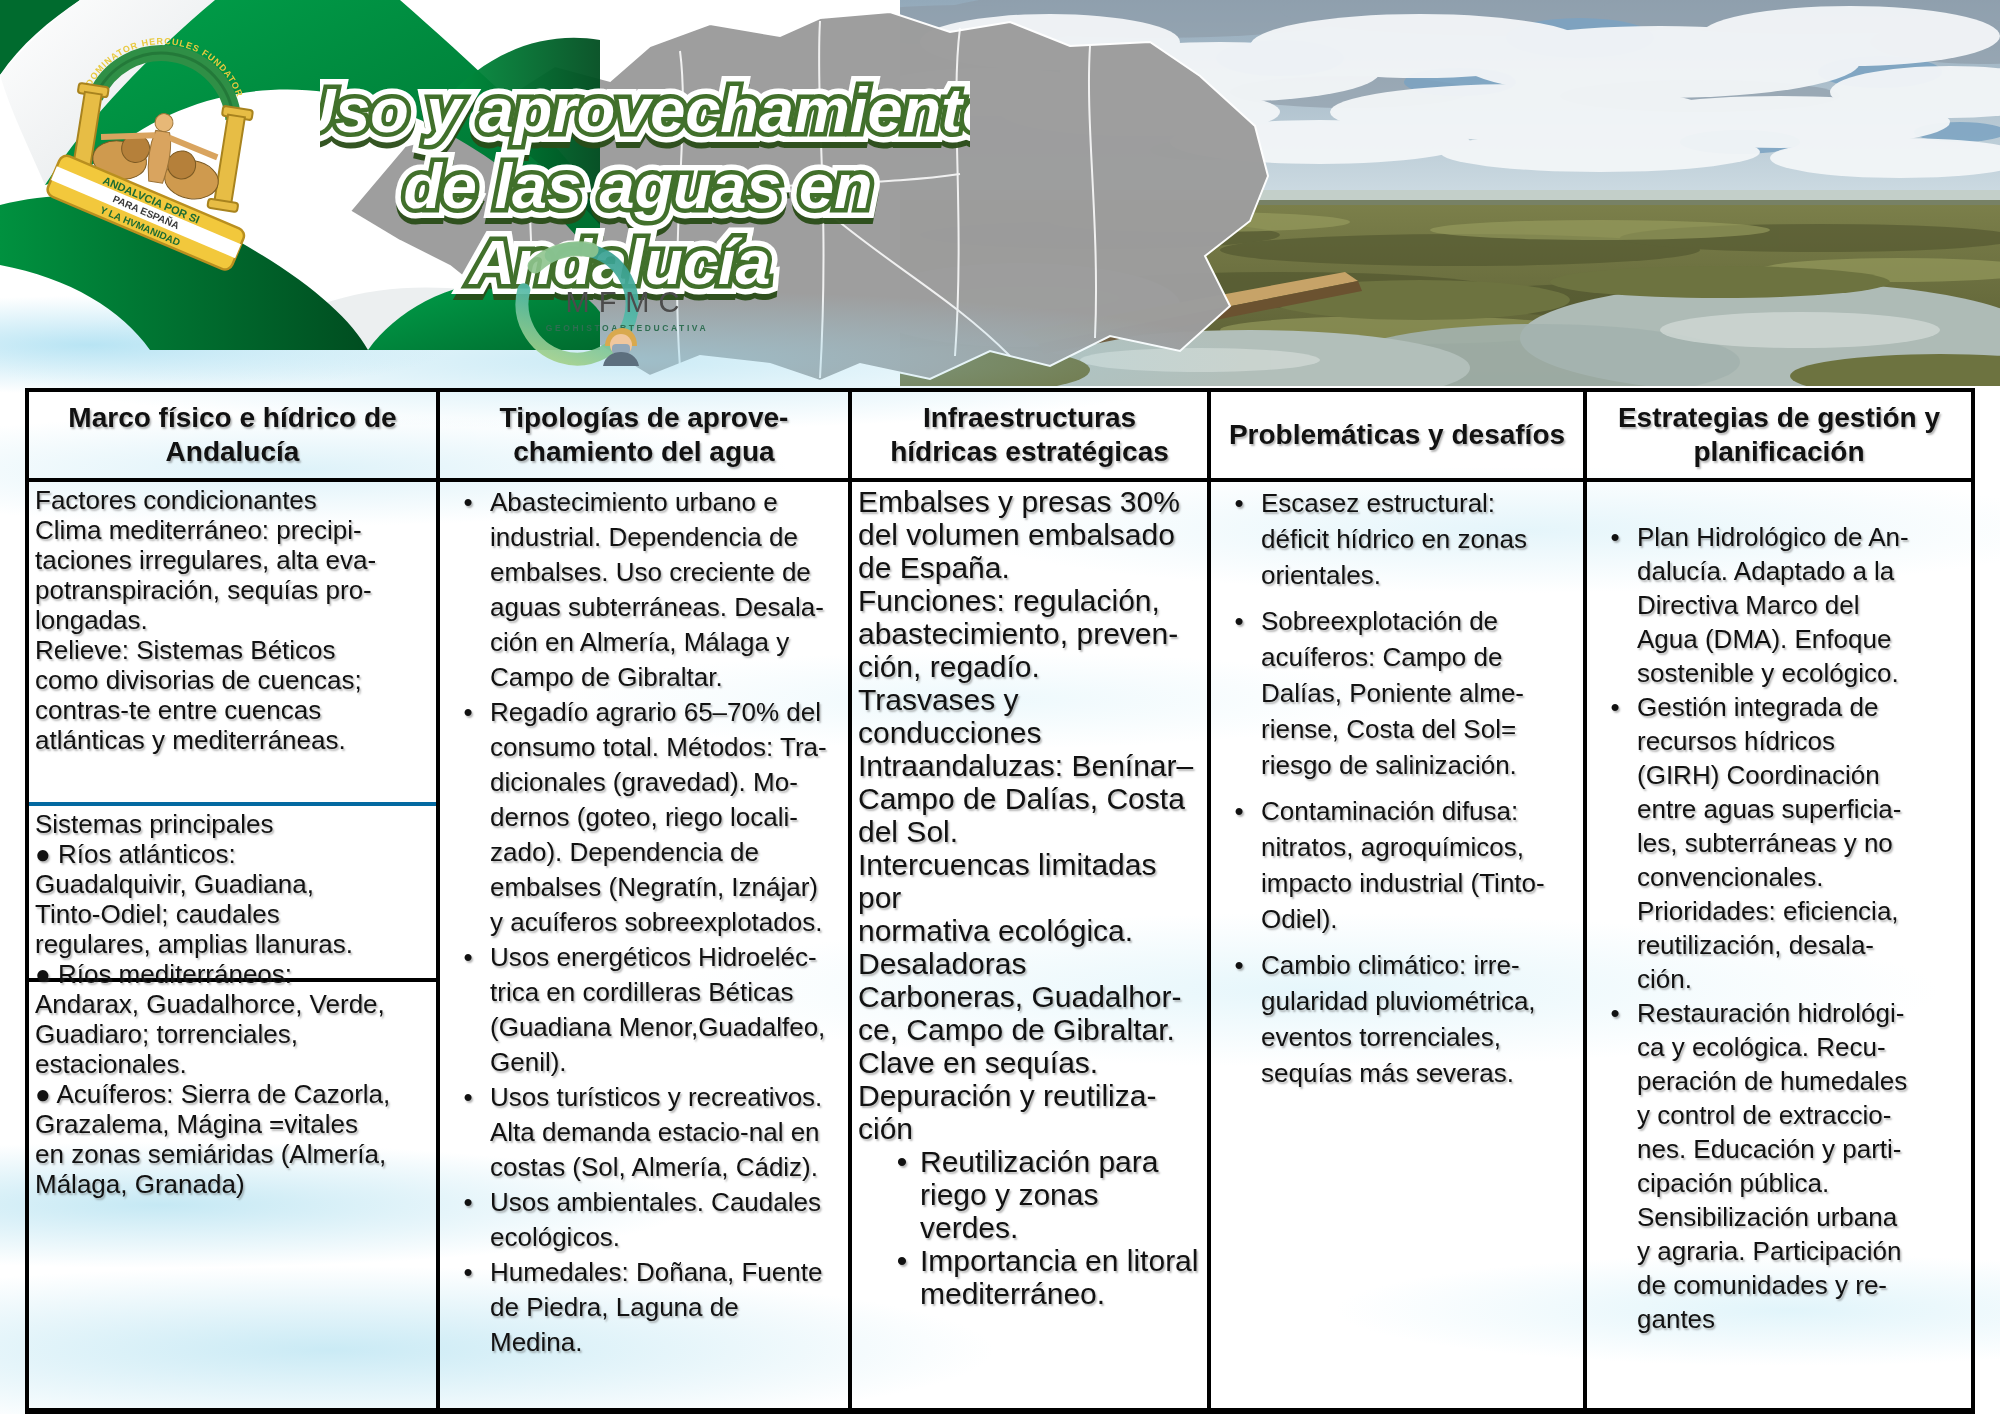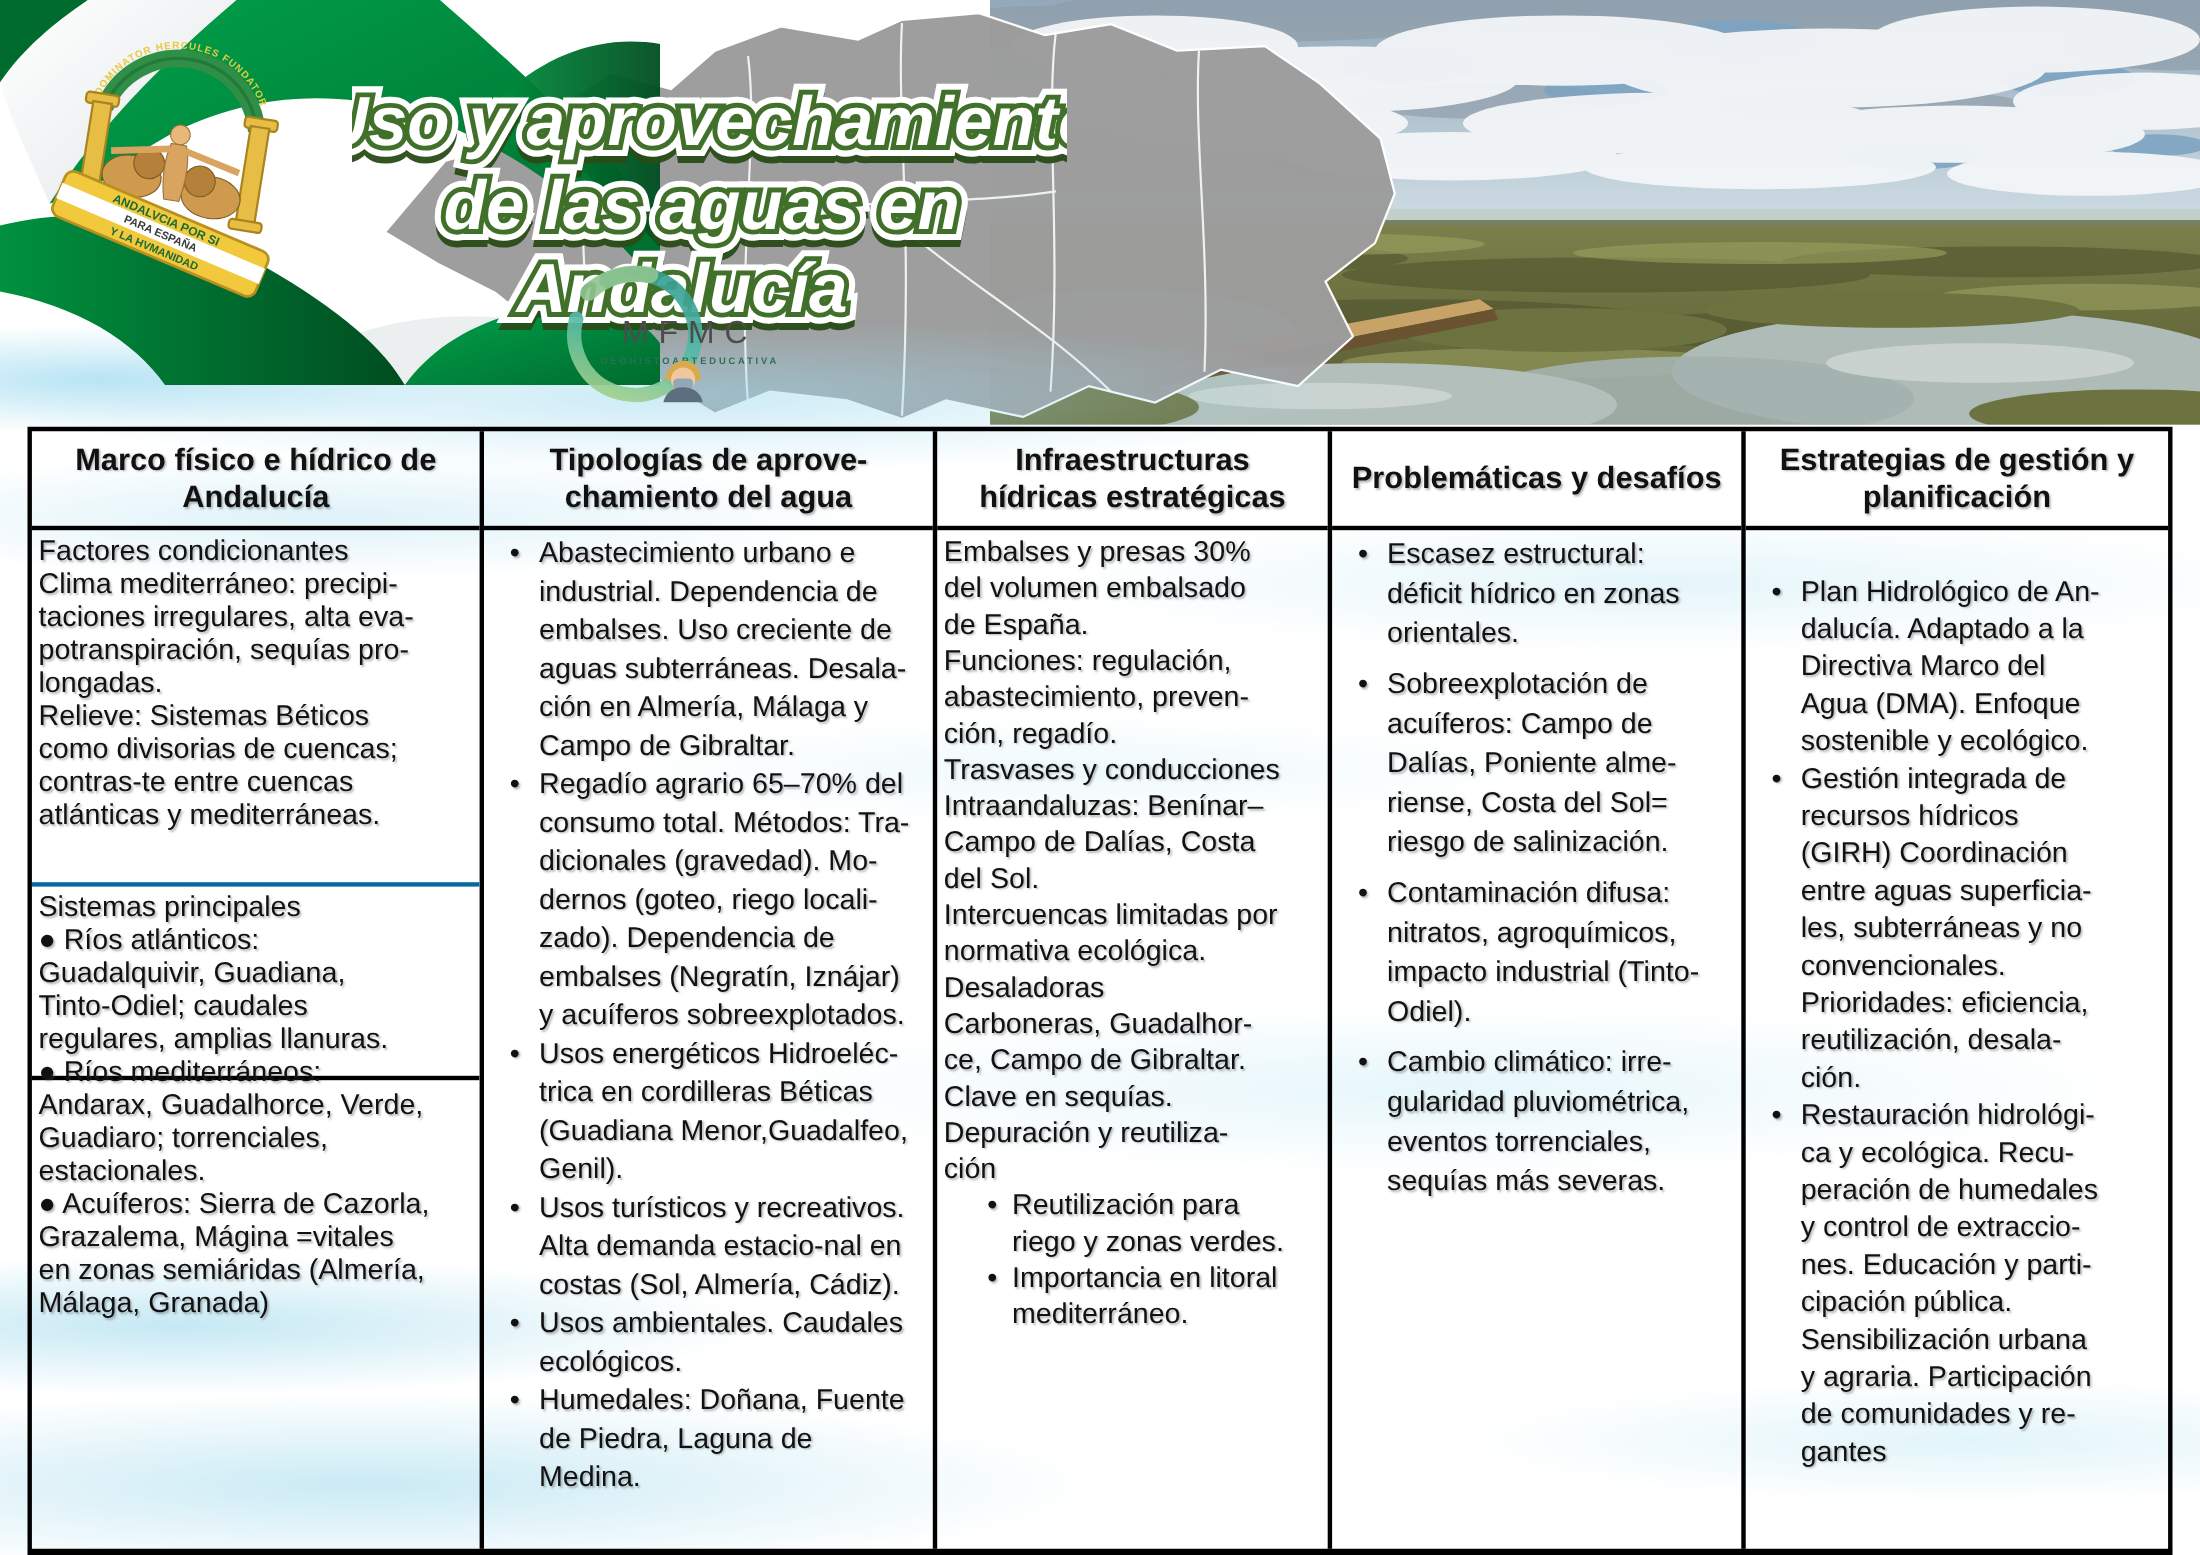--- a/index.html
+++ b/index.html
@@ -33,21 +33,21 @@
       white-space:pre-line;padding:0 6px;box-sizing:border-box;}
   .col-body{flex:1;display:flex;flex-direction:column;overflow:hidden;}
   .col-header,.col-body{text-shadow:1.5px 1.5px 2px rgba(70,70,70,.40);}
   .cell{box-sizing:border-box;padding:3px 6px;}
   .col-1 .cell:nth-child(1){height:324px;border-bottom:4px solid #0369a1;}
   .col-1 .cell:nth-child(2){height:176px;border-bottom:4px solid #000;}
   .col-1 .cell:nth-child(3){flex:1;}
   .txt{white-space:pre-line;}
   .col-1 .col-body{font-size:26px;line-height:30px;}
   .col-2 .col-body{font-size:26px;line-height:35px;}
-  .col-3 .col-body{font-size:26px;line-height:33px;border-radius:10px;}
+  .col-3 .col-body{font-size:30px;line-height:33px;border-radius:10px;}
   .col-4 .col-body{font-size:26px;line-height:36px;}
   .col-5 .col-body{font-size:26px;line-height:34px;}
   .blist{display:flex;flex-direction:column;}
   .b-item{display:flex;align-items:flex-start;}
   .col-4 .b-item{margin-bottom:10px;}
   .b-dot{flex:0 0 44px;text-align:center;}
   .b-text{white-space:pre-line;flex:1;}
   .blist.sub .b-item{margin-left:26px;}
   .blist.sub .b-dot{flex:0 0 36px;}
 </style>

